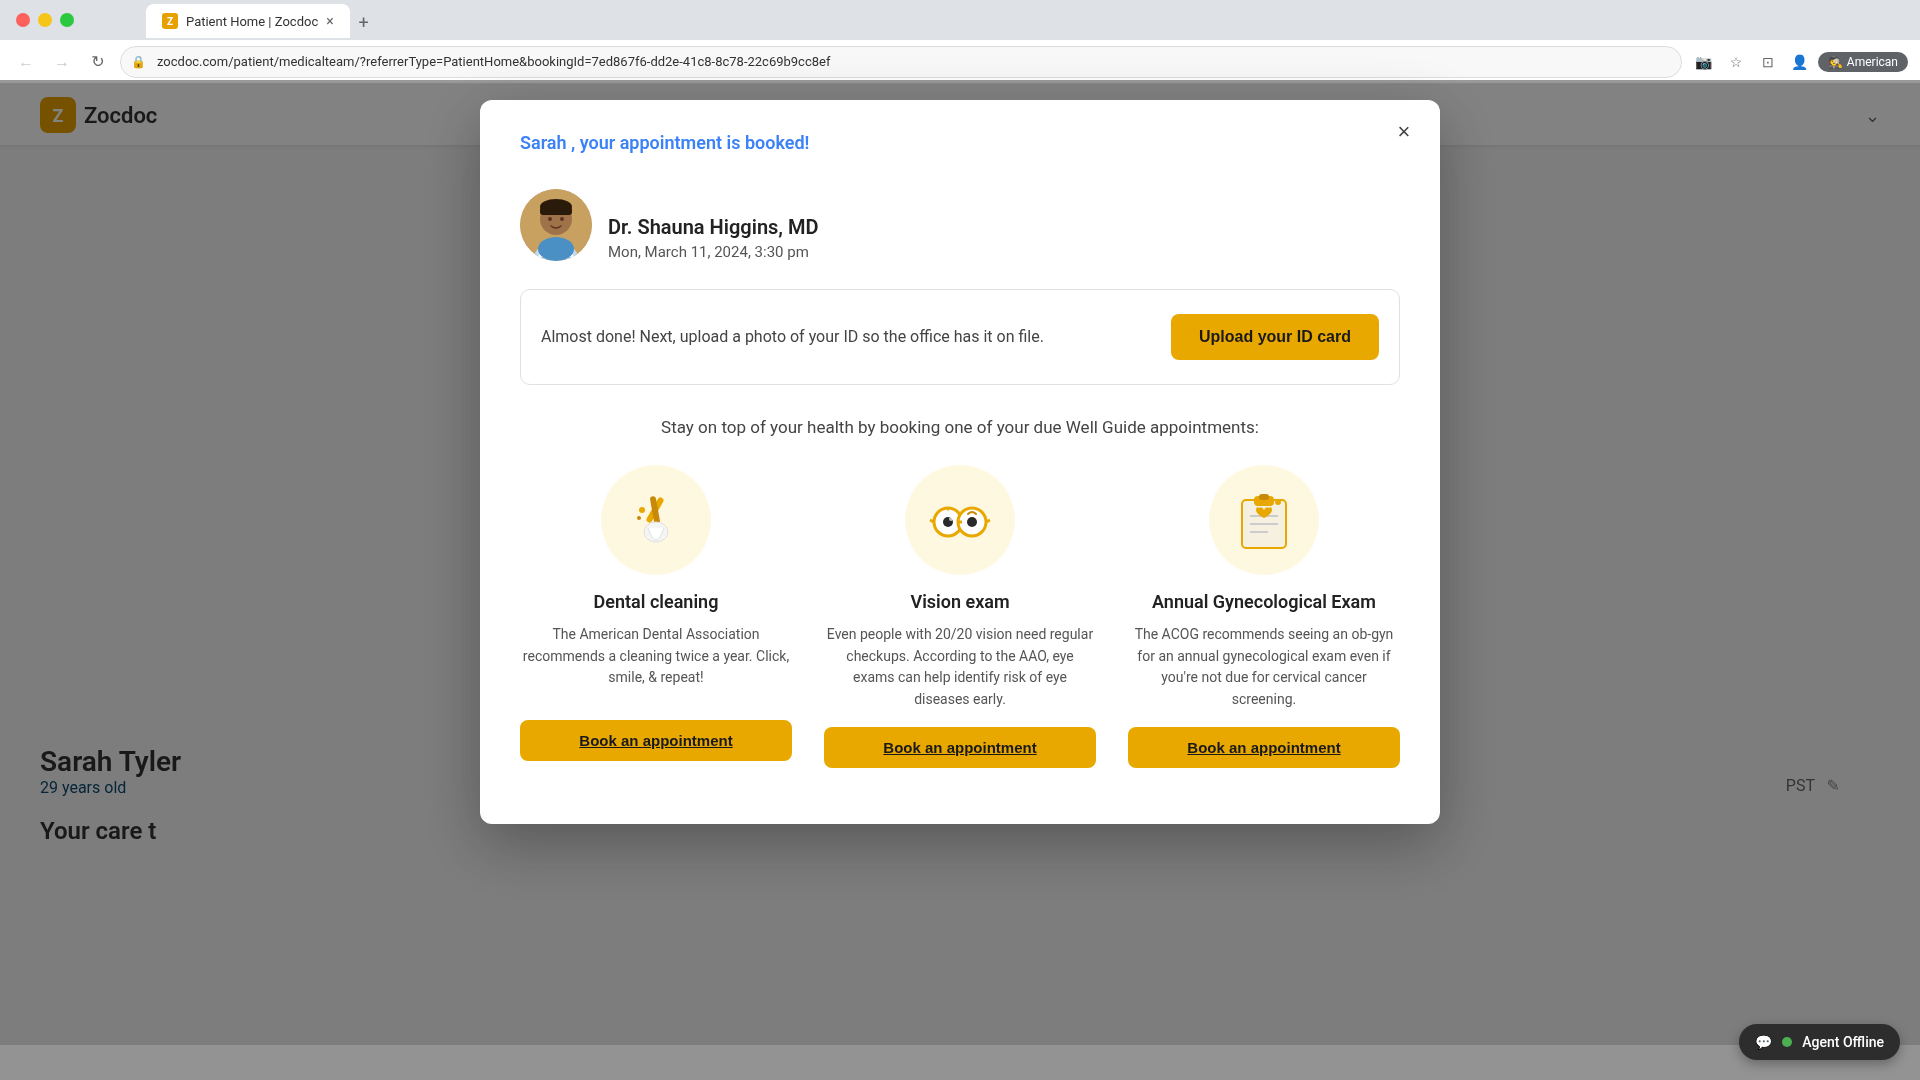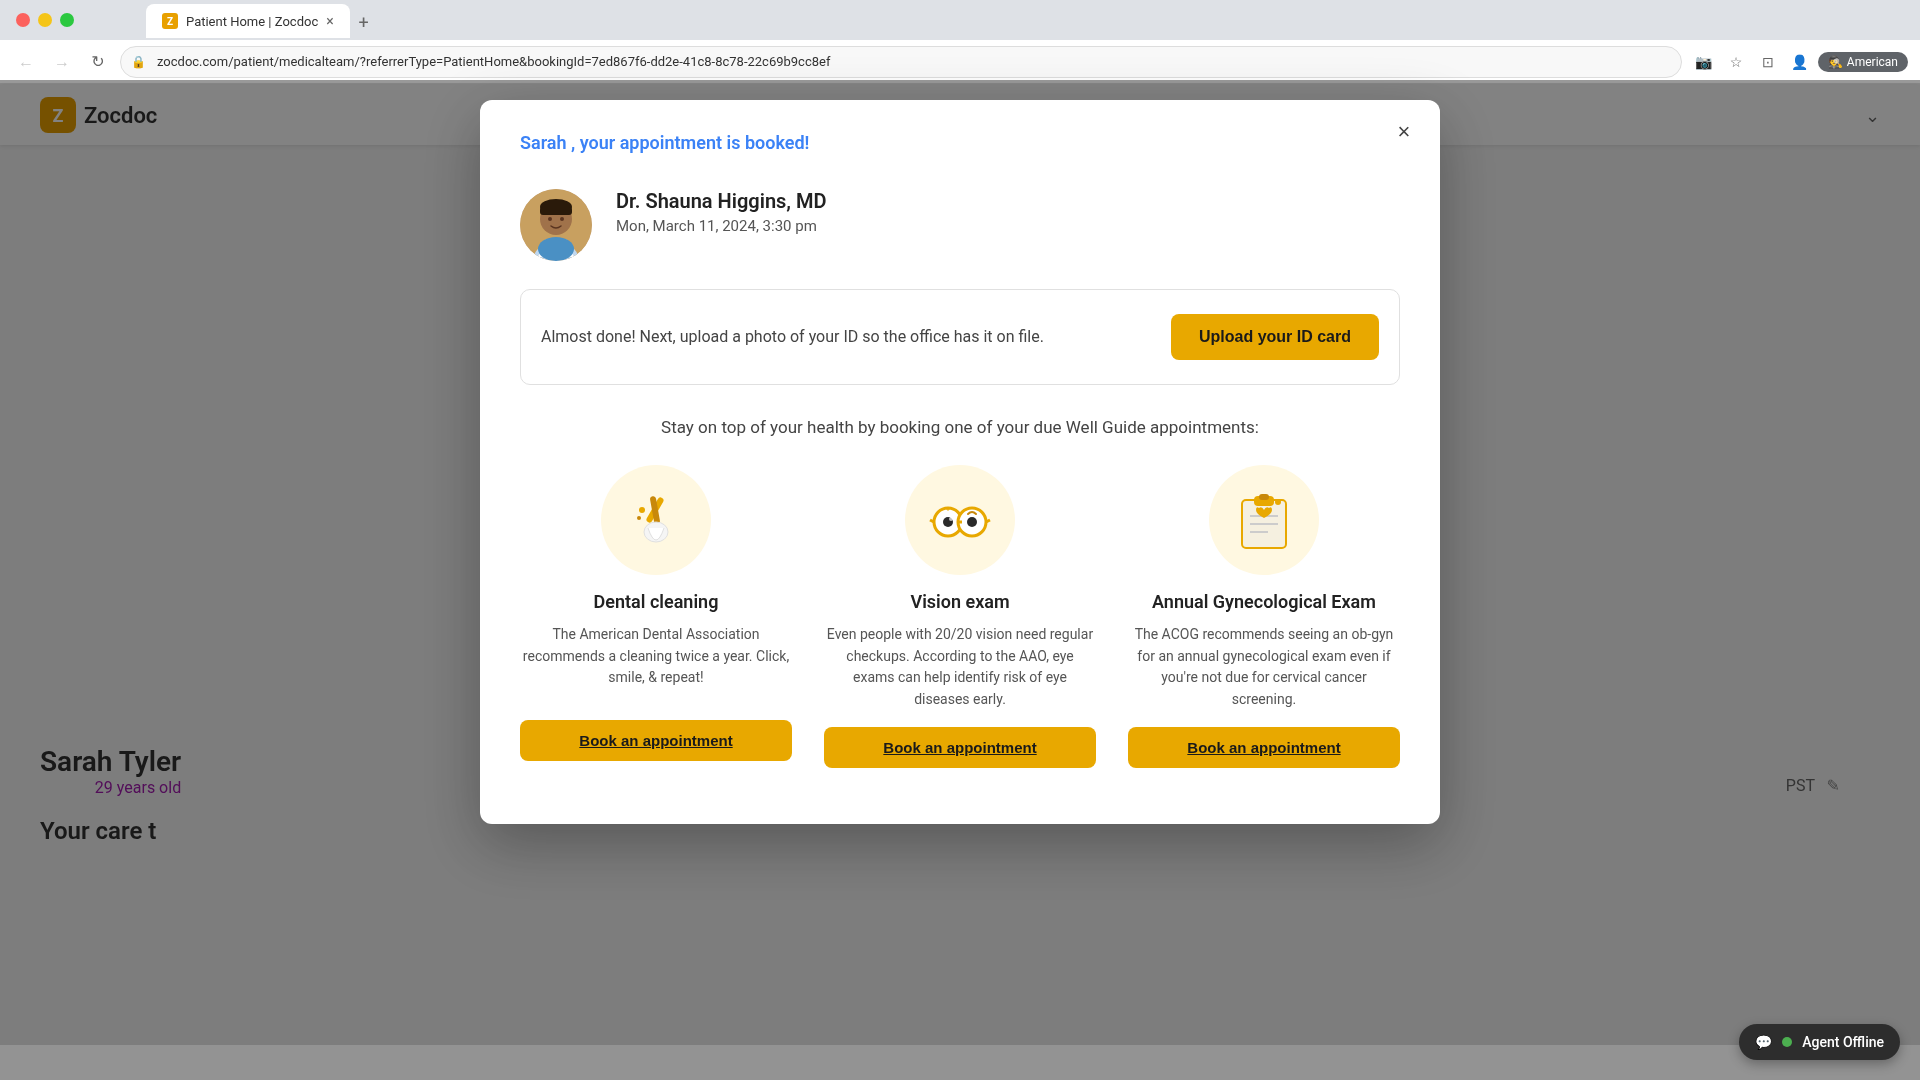--- a/index.html
+++ b/index.html
@@ -237,22 +237,21 @@
       bottom: 200px;
       left: 40px;
     }
     .bg-patient-name2 {
       font-size: 28px;
       font-weight: 600;
       color: #333;
     }
     .bg-patient-age {
       font-size: 16px;
-      color: #a21caf;
-      text-align: right;
+      color: #0c4a6e;
     }
     .bg-care-team {
       font-size: 24px;
       font-weight: 600;
       color: #333;
       margin-top: 20px;
     }
 
     
     .overlay {
@@ -298,22 +297,22 @@
 
     .modal-title {
       font-size: 18px;
       font-weight: 600;
       color: #3b82f6;
       margin-bottom: 36px;
     }
 
     .doctor-info {
       display: flex;
-      align-items: flex-start;
-      gap: 24px;
+      align-items: flex-end;
+      gap: 16px;
       margin-bottom: 28px;
     }
     .doctor-avatar {
       width: 72px;
       height: 72px;
       border-radius: 50%;
       overflow: hidden;
       background: #c8a882;
       flex-shrink: 0;
       display: flex;

